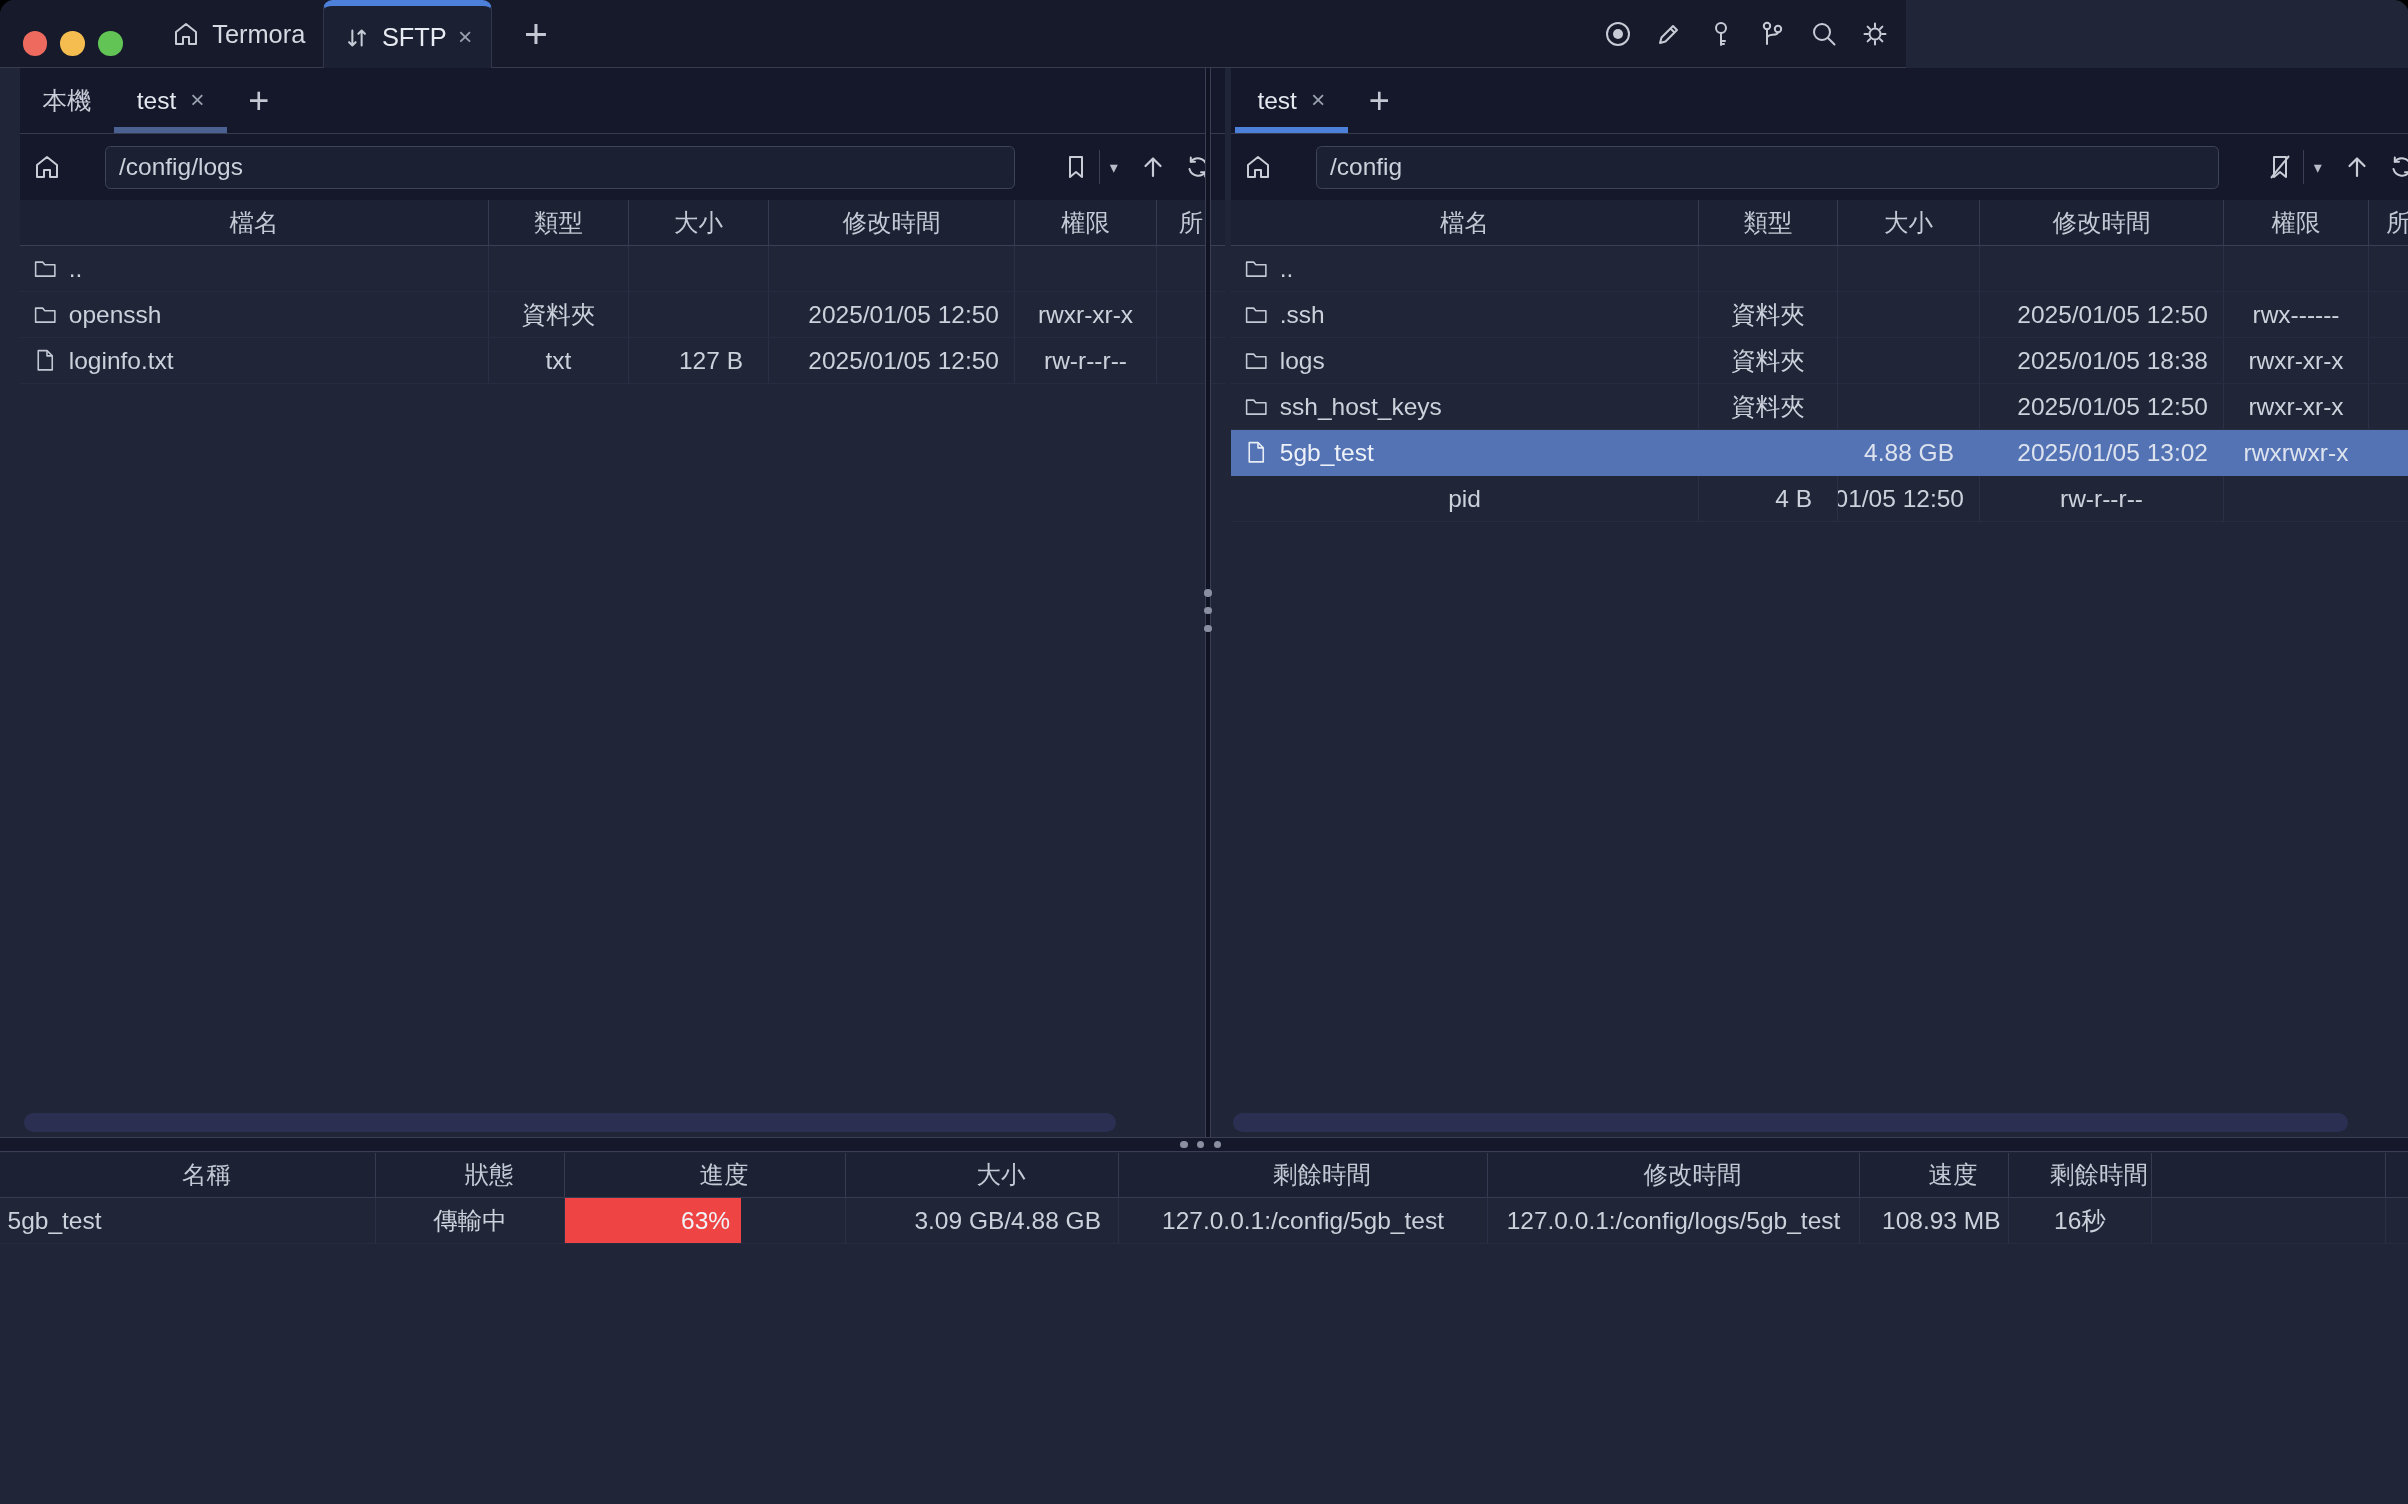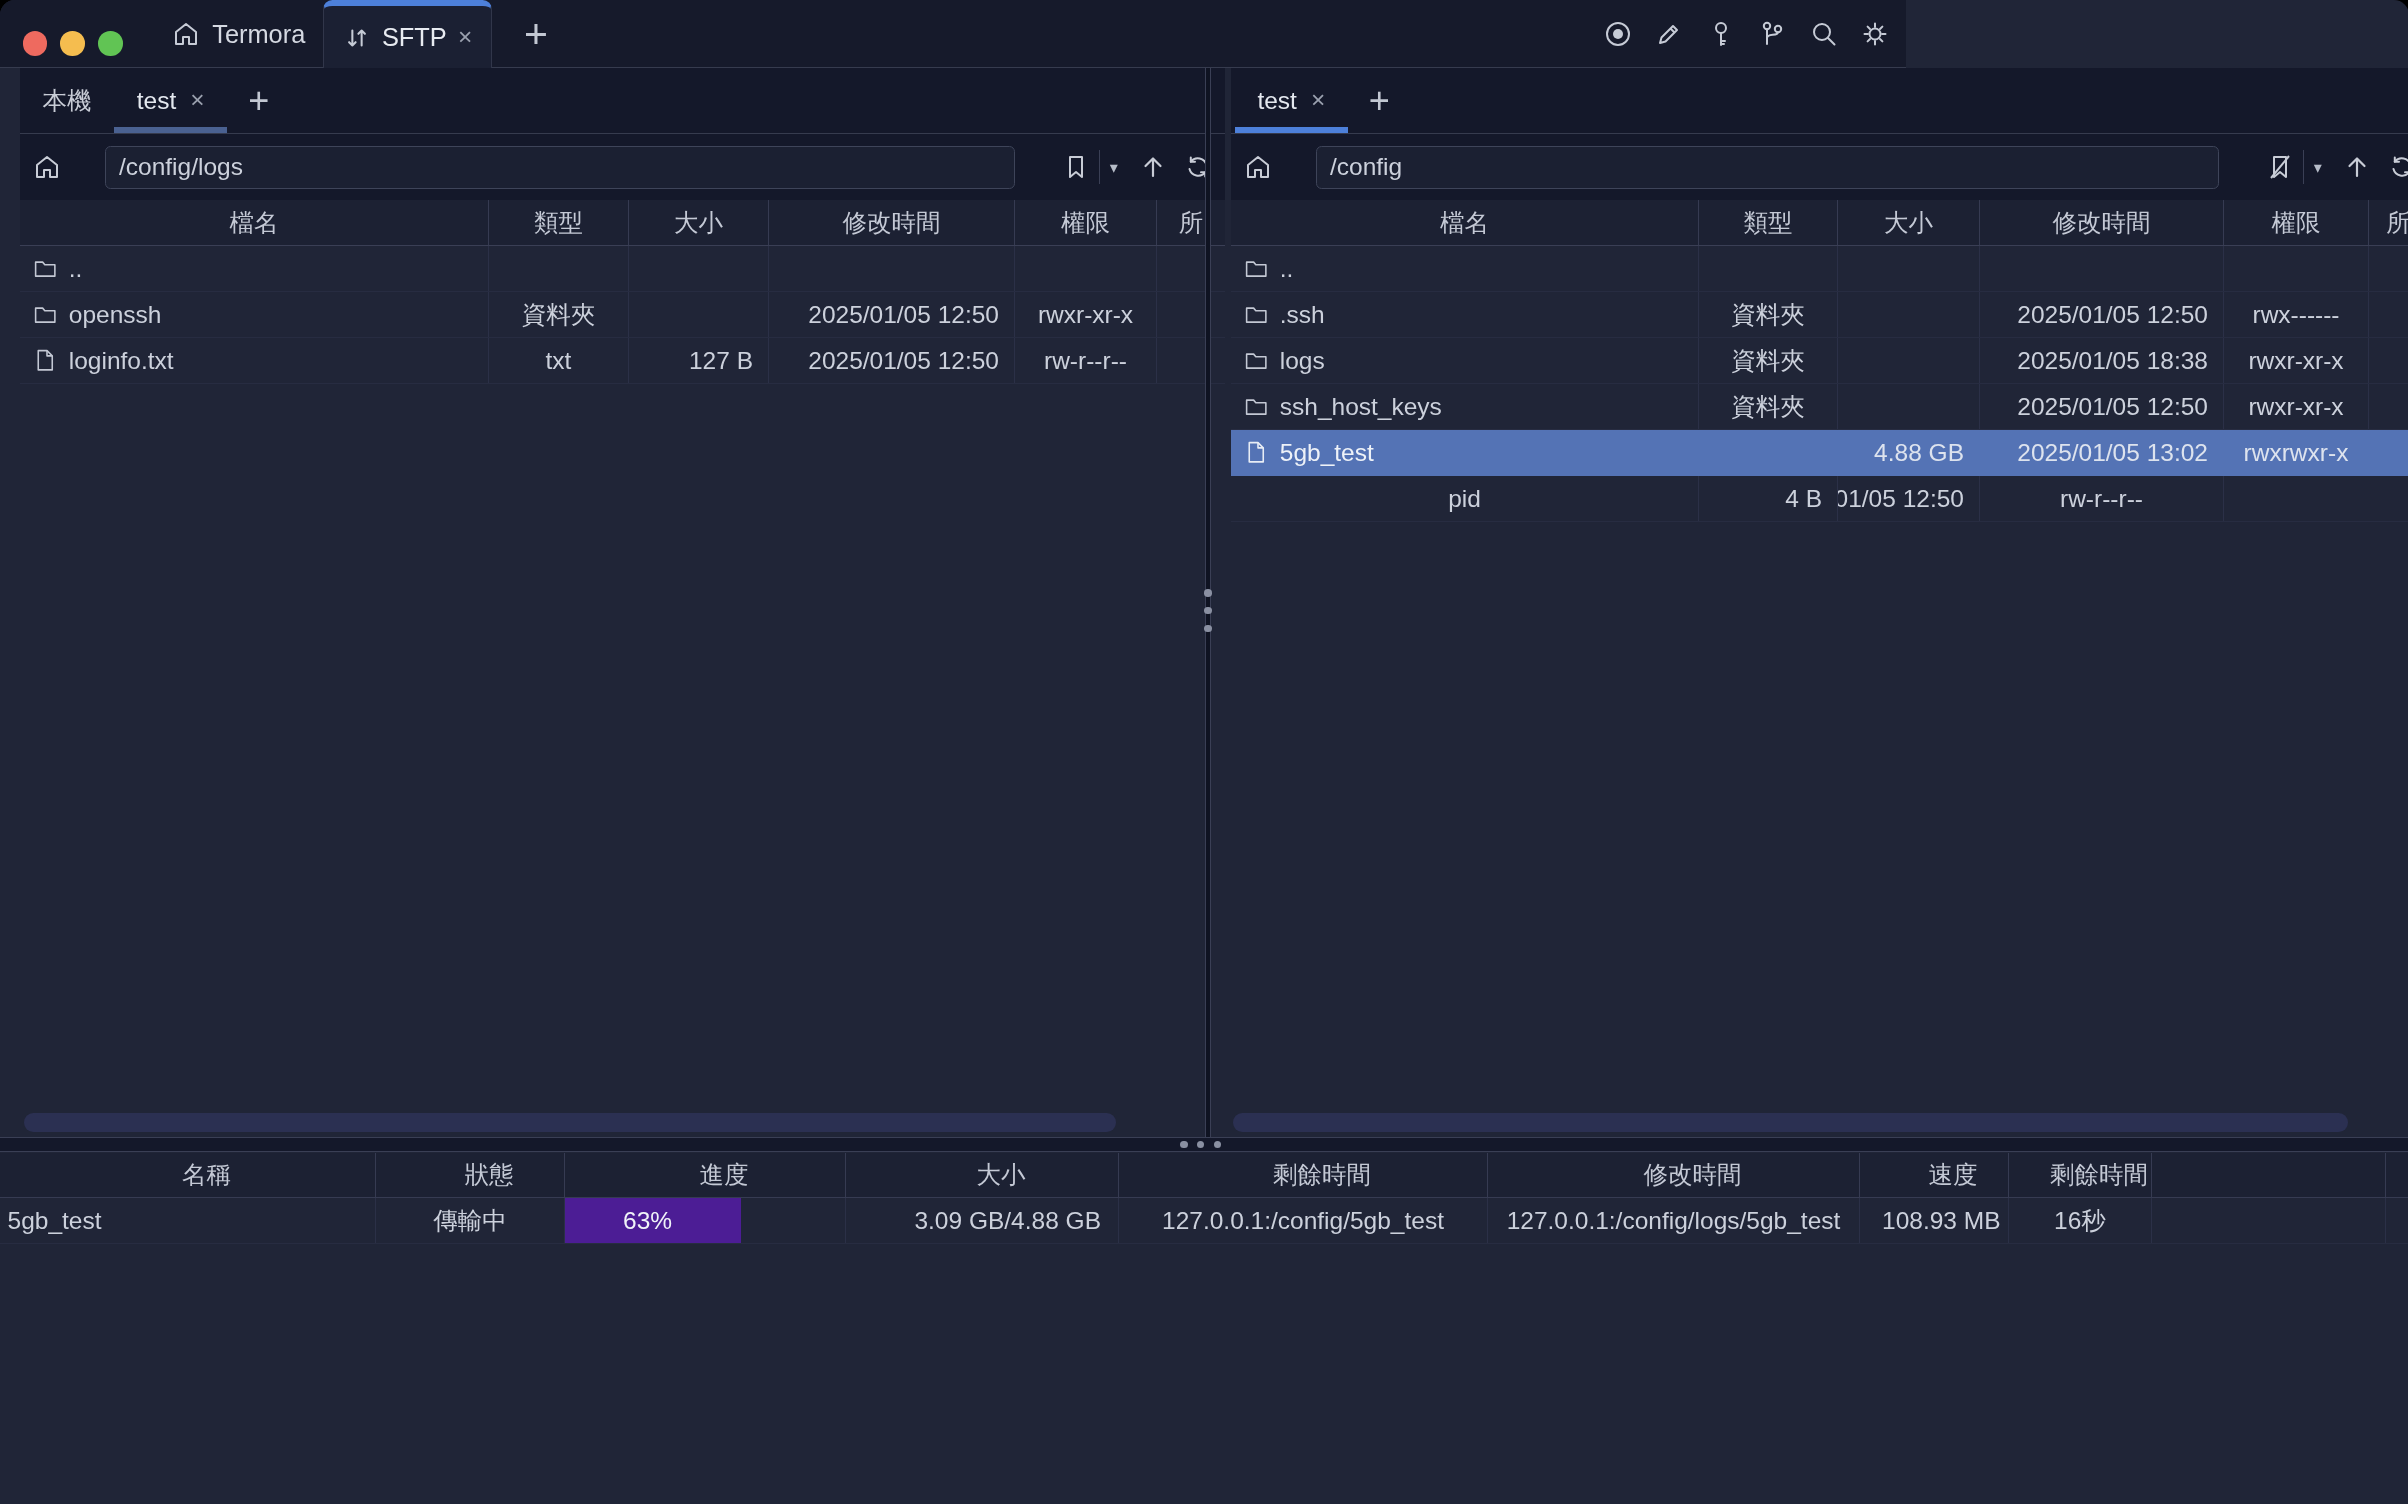--- a/index.html
+++ b/index.html
@@ -67,21 +67,21 @@
   .fhead { background:#1c2133; border-bottom:0.9px solid #3a3f55; }
   .fhead .hcell { height:45px; line-height:45px; text-align:center; font-size:24.5px; color:#c4c9d5;
                   border-right:0.9px solid #363b52; overflow:hidden; white-space:nowrap; }
   .fhead .hcell:last-child { border-right:none; }
   .frow { border-bottom:0.9px solid #272c41; }
   .frow .cell { height:45px; display:flex; align-items:center; font-size:24.5px; color:#ccd1dc;
                 border-right:0.9px solid #2b3047; overflow:hidden; white-space:nowrap; }
   .frow .cell:last-child { border-right:none; }
   .cell.c-name { padding-left:13px; gap:11.3px; }
   .cell.c-type { justify-content:center; }
-  .cell.c-size { justify-content:flex-end; padding-right:15px; }
+  .cell.c-size { justify-content:flex-end; padding-right:25px; }
   .cell.c-mtime { justify-content:flex-end; padding-right:15px; }
   .cell.c-perms { justify-content:center; }
   .frow.selected { background:#5473b5; border-bottom:0.9px solid #5473b5; }
   .frow.selected .cell { border-right-color:transparent; color:#dde3ee; }
   .frow.selected .cell.c-name { color:#eef2f8; }
   .file-ico { color:#c3c8d4; flex:0 0 auto; }
   .frow.selected .file-ico { color:#e8edf5; }
 
   .hscroll { position:absolute; bottom:5.6px; height:19px; border-radius:9.4px; background:#2b3052; }
   .panel.left .hscroll { left:3.8px; width:1092px; }
@@ -96,21 +96,21 @@
   .transfer-head .hcell { height:44px; line-height:44px; text-align:center; font-size:24.5px; color:#c4c9d5;
                           border-right:0.9px solid #363b52; white-space:nowrap; overflow:hidden;padding-left:38px; }
   .transfer-head .hcell:last-child { border-right:none; }
   .transfer-row { position:absolute; left:0; top:1198px; width:2409px; border-bottom:0.9px solid #272c41; }
   .transfer-row .cell { height:45px; display:flex; align-items:center; font-size:24.5px; color:#ccd1dc;
                         border-right:0.9px solid #2b3047; white-space:nowrap; overflow:hidden; }
   .transfer-row .cell:last-child { border-right:none; }
   .t-name { padding-left:7.5px; }
   .t-status { justify-content:center; }
   .t-progress { padding:0; position:relative; }
-  .progress-fill { height:100%; background:#4c1d95; display:flex; align-items:center; justify-content:center;
+  .progress-fill { height:100%; background:#ef4444; display:flex; align-items:center; justify-content:flex-end;
                    padding-right:11.3px; color:#f0f3f8; font-size:24.5px; }
   .t-size { justify-content:flex-end; padding-right:17px; }
   .t-path { justify-content:center; }
   .t-speed { justify-content:flex-end; padding-right:7.5px; }
   .t-remain { justify-content:center; }
 </style>
 </head>
 <body>
 
 <div class="window">

